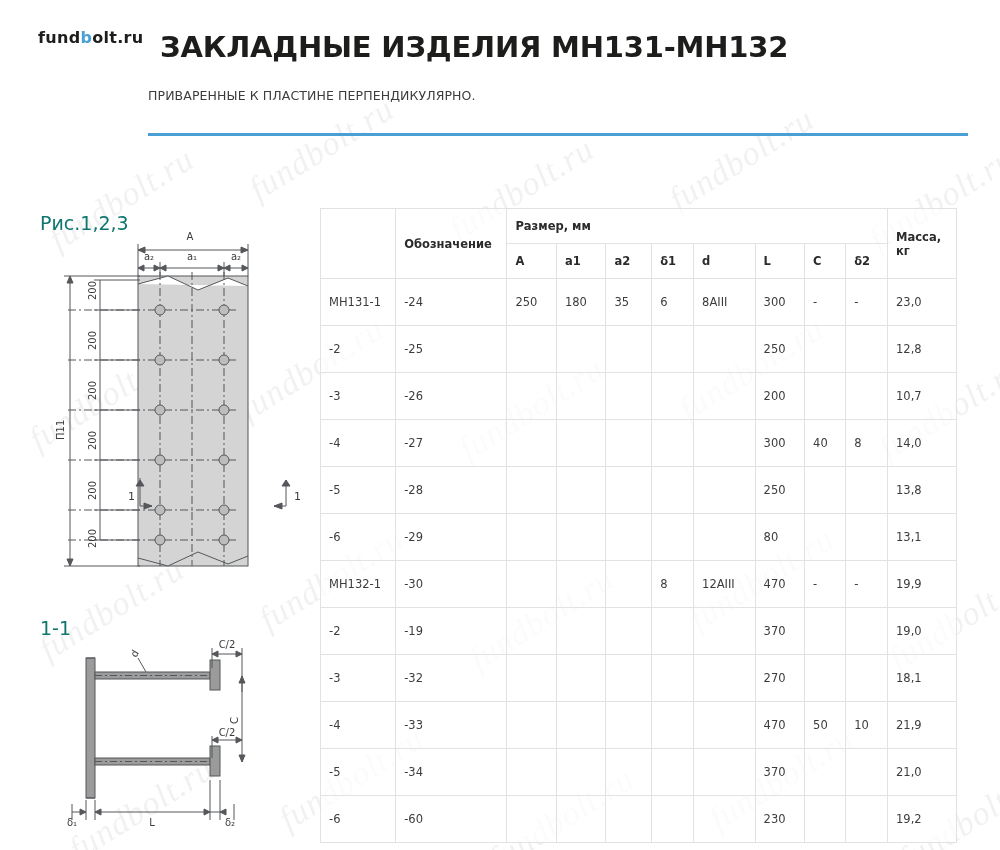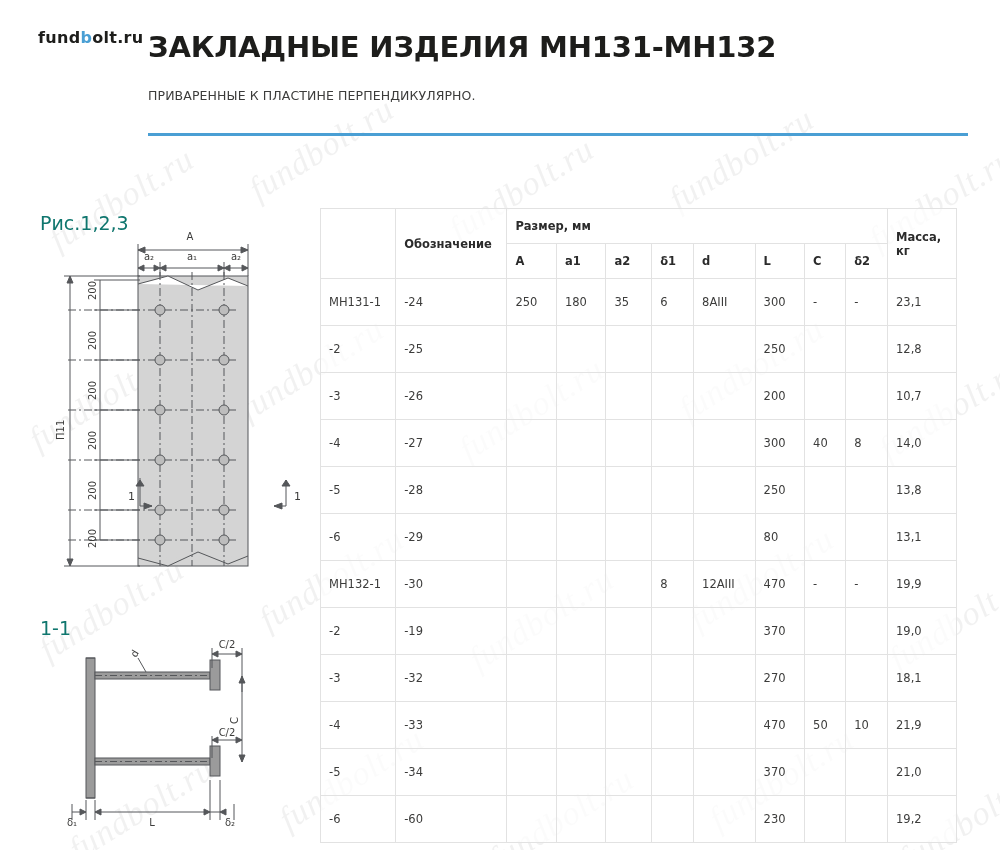--- a/index.html
+++ b/index.html
@@ -69,21 +69,21 @@
     font-size: 16px;
     letter-spacing: 0.3px;
     color: #1d1d1b;
     margin-top: 2px;
   }
   .logo-text .mid {
     color: #4a9fd4;
   }
   .title {
     position: absolute;
-    left: 148px;
+    left: 160px;
     top: 30px;
     font-family: "DejaVu Sans", sans-serif;
     font-weight: bold;
     font-size: 29px;
     letter-spacing: -0.2px;
     color: #1d1d1b;
   }
   .subtitle {
     position: absolute;
     left: 148px;
@@ -393,21 +393,21 @@
       <td>МН131-1</td>
       <td>-24</td>
       <td>250</td>
       <td>180</td>
       <td>35</td>
       <td>6</td>
       <td>8AIII</td>
       <td>300</td>
       <td>-</td>
       <td>-</td>
-      <td>23,1</td>
+      <td>23,0</td>
     </tr>
     <tr>
       <td>-2</td>
       <td>-25</td>
       <td></td>
       <td></td>
       <td></td>
       <td></td>
       <td></td>
       <td>250</td>

